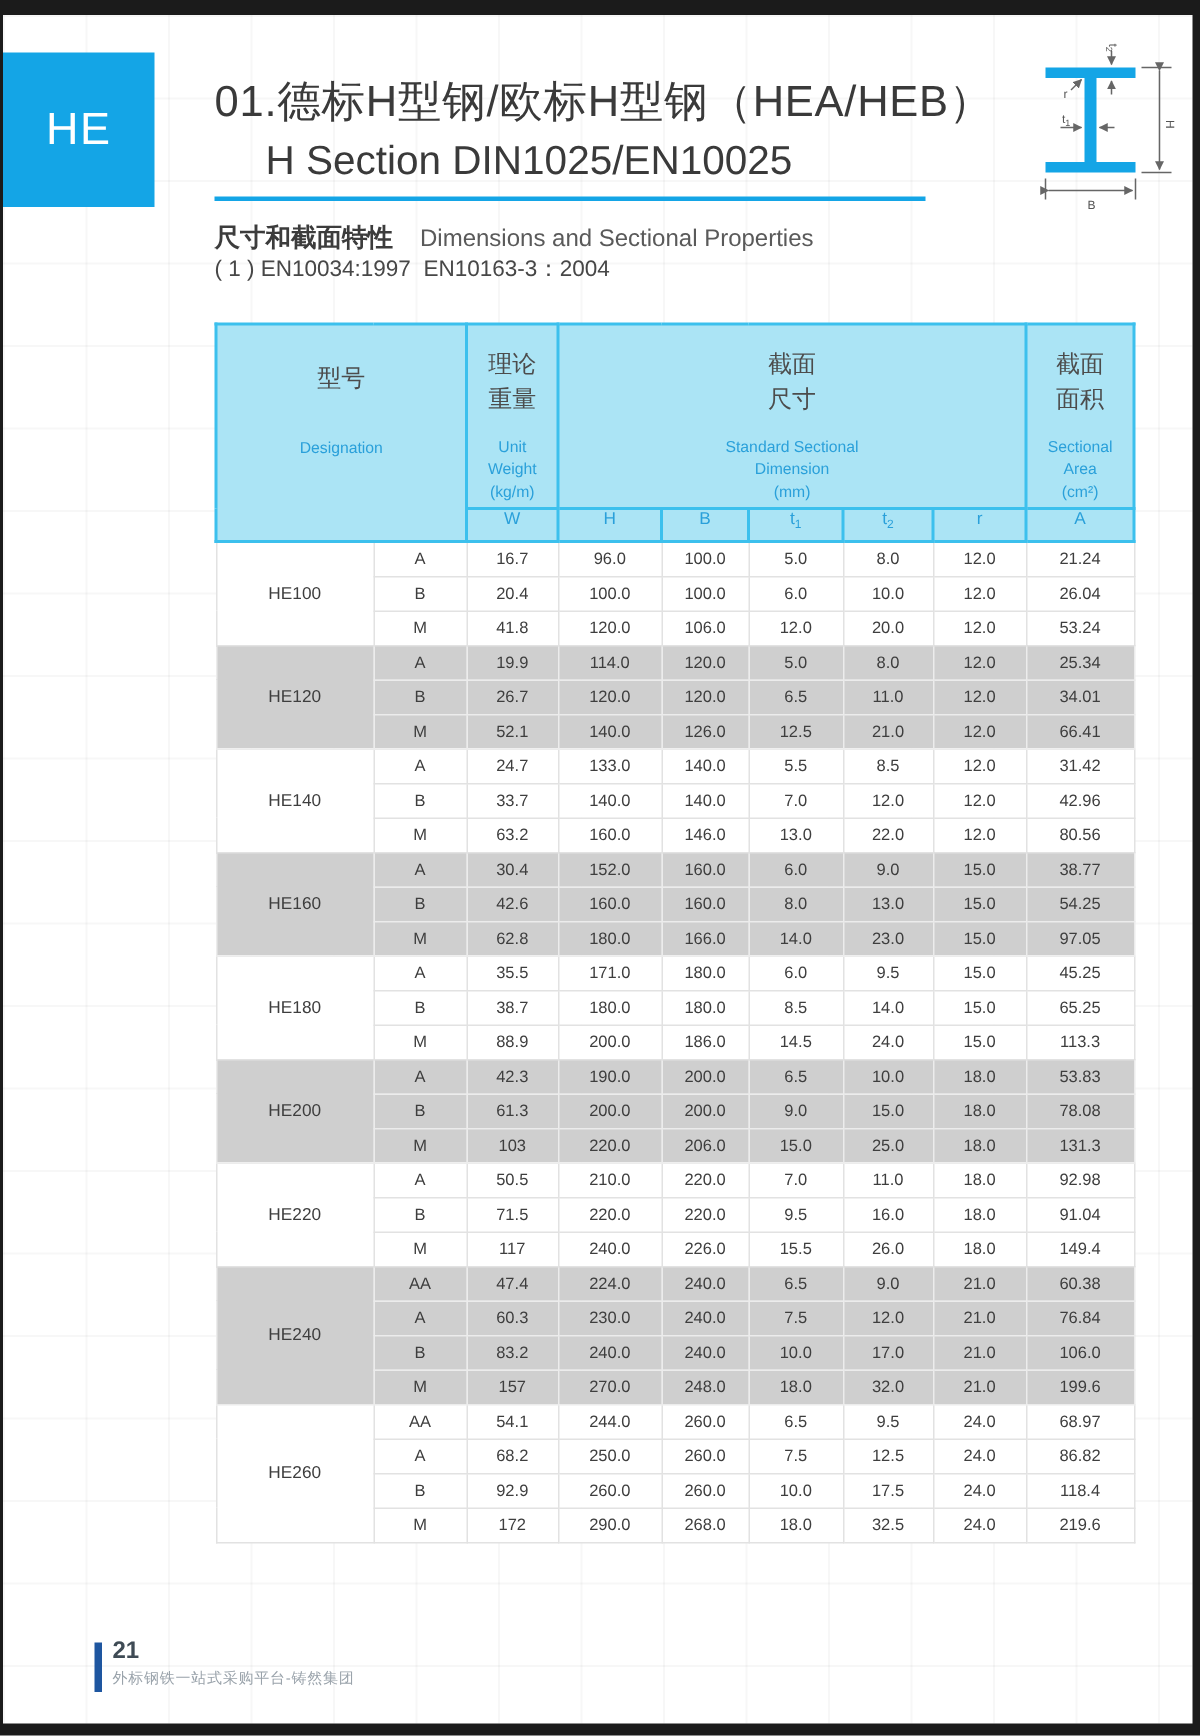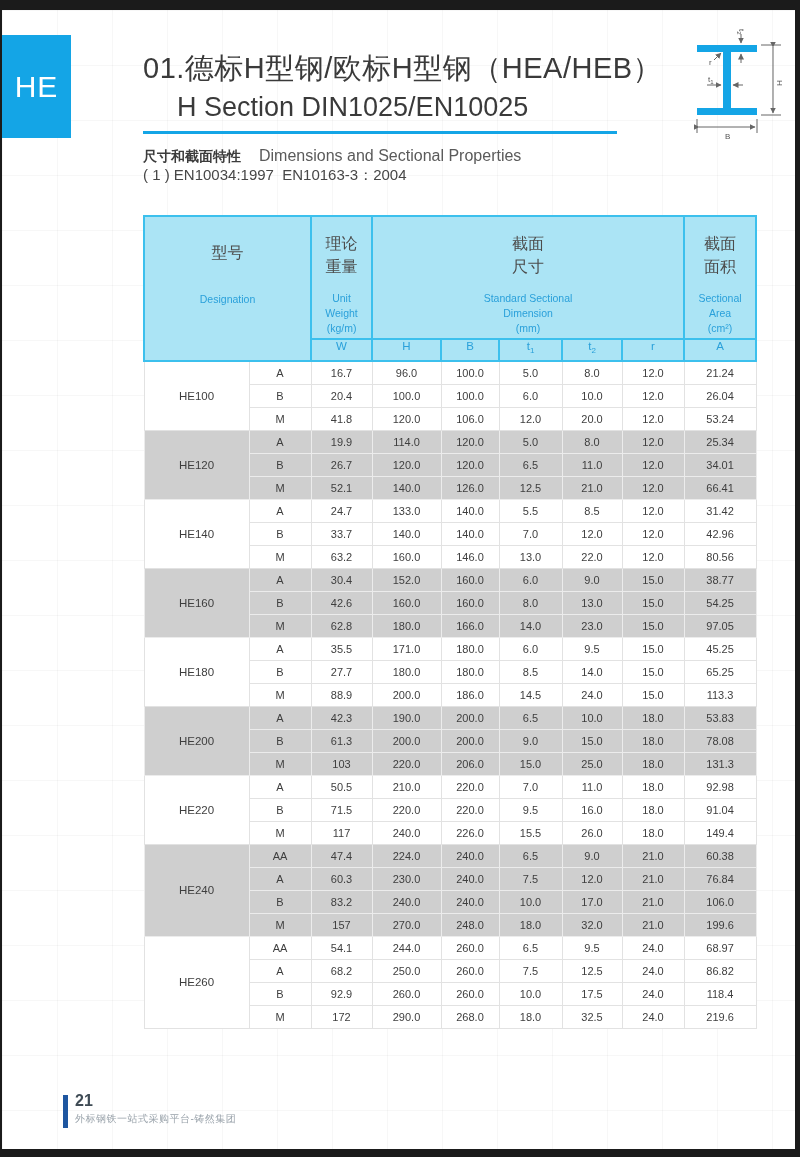--- a/index.html
+++ b/index.html
@@ -13,31 +13,31 @@
   .page {
     position:absolute; top:10px; left:2px; right:5px; bottom:8px;
     background:#ffffff;
     background-image:
       linear-gradient(rgba(0,0,0,0.03) 1px, transparent 1px),
       linear-gradient(90deg, rgba(0,0,0,0.03) 1px, transparent 1px);
     background-size:55px 55px;
   }
   
   .he-box {
-    position:absolute; left:0; top:25px; width:69px; height:103px;
+    position:absolute; left:0; top:25px; width:101px; height:103px;
     display:flex; align-items:center; justify-content:center;
     color:#ffffff; font-size:30px; letter-spacing:1px; font-weight:400;
   }
   
   .head-block { position:absolute; left:141px; top:16px; width:545px; }
   .title-cn { font-size:29px; color:#3a3a3a; font-weight:400; letter-spacing:0.5px; line-height:36px; white-space:nowrap;margin-top:24px; }
   .title-en { font-size:27px; color:#3a3a3a; font-weight:500; padding-left:34px; margin-top:5px; line-height:32px; }
   .title-underline { height:3px; width:474px; margin-top:8px; }
   .subtitle-row { margin-top:13px; display:flex; align-items:baseline; }
-  .subtitle-cn { font-size:14px; font-weight:700; color:#3c3c3c; }
+  .subtitle-cn { font-size:17px; font-weight:700; color:#3c3c3c; }
   .subtitle-en { font-size:16px; color:#5a5a5a; margin-left:18px; }
   .standard-note { font-size:15px; color:#474747; white-space:pre-wrap; }
   
   .beam-diagram { position:absolute; left:679px; top:15px; }
   
   .spec-table-wrap { position:absolute; left:141px; top:205px; }
   table.spec { border-collapse:collapse; table-layout:fixed; width:612px; }
   table.spec thead th {
     background:#abe4f5; border:2px solid #3cc0ed;
     font-weight:400; vertical-align:top;
@@ -295,21 +295,21 @@
             <td class="cell-value">35.5</td>
             <td class="cell-value">171.0</td>
             <td class="cell-value">180.0</td>
             <td class="cell-value">6.0</td>
             <td class="cell-value">9.5</td>
             <td class="cell-value">15.0</td>
             <td class="cell-value">45.25</td>
           </tr>
           <tr class="row-white">
             <td class="cell-variant">B</td>
-            <td class="cell-value">27.7</td>
+            <td class="cell-value">38.7</td>
             <td class="cell-value">180.0</td>
             <td class="cell-value">180.0</td>
             <td class="cell-value">8.5</td>
             <td class="cell-value">14.0</td>
             <td class="cell-value">15.0</td>
             <td class="cell-value">65.25</td>
           </tr>
           <tr class="row-white">
             <td class="cell-variant">M</td>
             <td class="cell-value">88.9</td>

